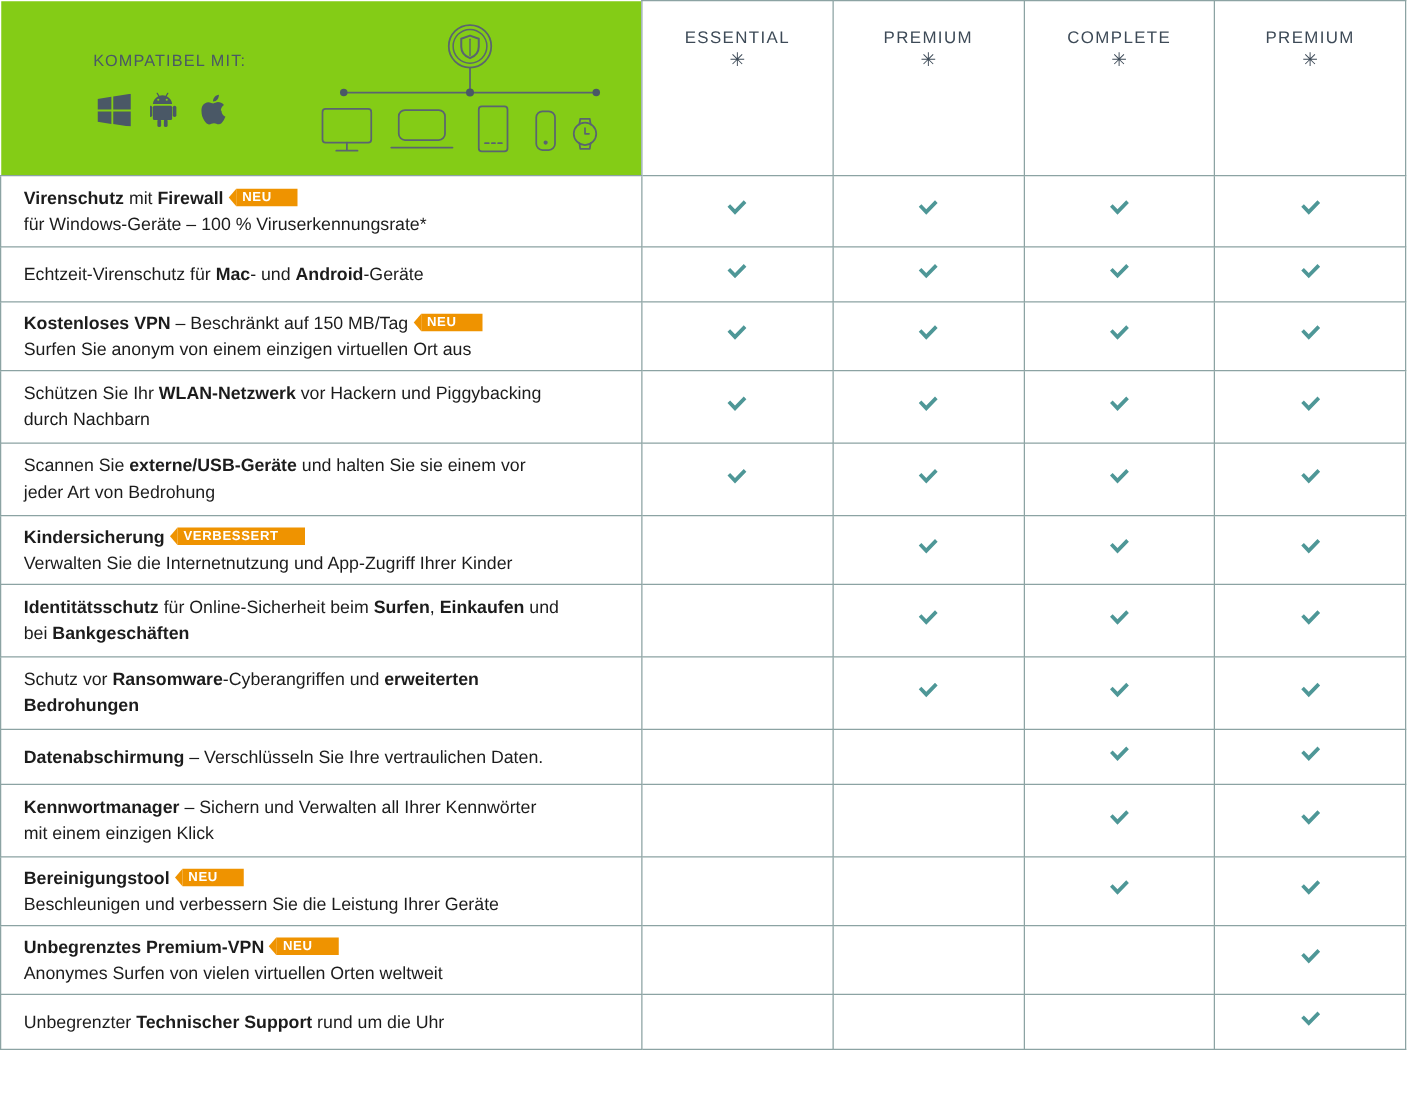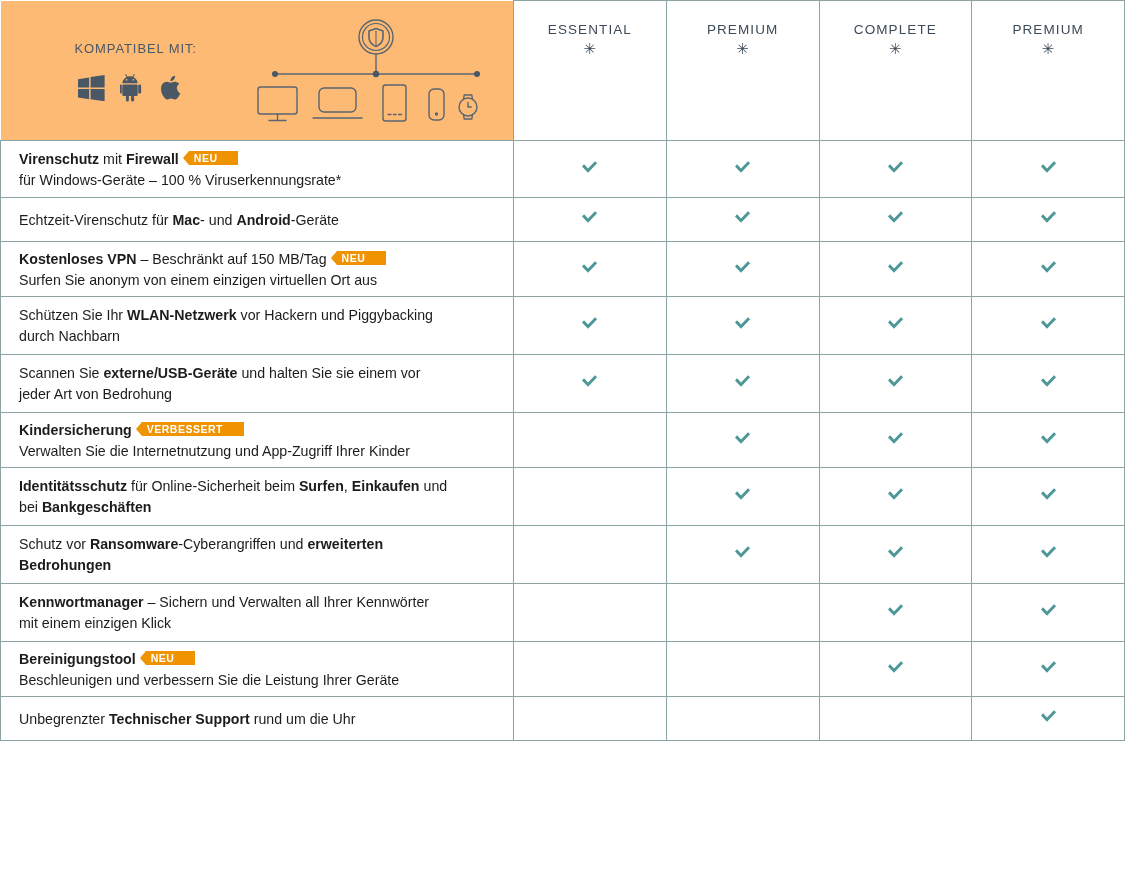--- a/index.html
+++ b/index.html
@@ -36,21 +36,21 @@
   
   thead th {
     padding: 0;
     margin: 0;
     vertical-align: middle;
     font-weight: normal;
   }
 
   .head-compat {
     height: 139px;
-    background: #fdba74;
+    background: #84cc16;
     border: none;
     border-bottom: 1px solid #8ca3a3;
     position: relative;
   }
 
   .head-plan {
     height: 139px;
     background: #ffffff;
     border: 1px solid #8ca3a3;
     border-top: 1px solid #8ca3a3;
@@ -427,20 +427,33 @@
           <td class="plan-cell"><span class="check"><svg width="19" height="15" viewBox="0 0 19 15" aria-hidden="true">
                 <path d="M2 6.4 4.1 4.3l3.9 4.1 7-7.2 2.1 2.1-9.1 9.4z" fill="#4e9797"></path>
               </svg></span></td>
           <td class="plan-cell"><span class="check"><svg width="19" height="15" viewBox="0 0 19 15" aria-hidden="true">
                 <path d="M2 6.4 4.1 4.3l3.9 4.1 7-7.2 2.1 2.1-9.1 9.4z" fill="#4e9797"></path>
               </svg></span></td>
           <td class="plan-cell"><span class="check"><svg width="19" height="15" viewBox="0 0 19 15" aria-hidden="true">
                 <path d="M2 6.4 4.1 4.3l3.9 4.1 7-7.2 2.1 2.1-9.1 9.4z" fill="#4e9797"></path>
               </svg></span></td>
         </tr>
+        <tr class="row-h2">
+          <td class="feature">
+            <div class="feat-line"><b>Datenabschirmung</b><span> – Verschlüsseln Sie Ihre vertraulichen Daten.</span></div>
+          </td>
+          <td class="plan-cell"></td>
+          <td class="plan-cell"></td>
+          <td class="plan-cell"><span class="check"><svg width="19" height="15" viewBox="0 0 19 15" aria-hidden="true">
+                <path d="M2 6.4 4.1 4.3l3.9 4.1 7-7.2 2.1 2.1-9.1 9.4z" fill="#4e9797"></path>
+              </svg></span></td>
+          <td class="plan-cell"><span class="check"><svg width="19" height="15" viewBox="0 0 19 15" aria-hidden="true">
+                <path d="M2 6.4 4.1 4.3l3.9 4.1 7-7.2 2.1 2.1-9.1 9.4z" fill="#4e9797"></path>
+              </svg></span></td>
+        </tr>
         <tr class="row-h4">
           <td class="feature">
             <div class="feat-line"><b>Kennwortmanager</b><span> – Sichern und Verwalten all Ihrer Kennwörter</span></div>
             <div class="feat-line"><span>mit einem einzigen Klick</span></div>
           </td>
           <td class="plan-cell"></td>
           <td class="plan-cell"></td>
           <td class="plan-cell"><span class="check"><svg width="19" height="15" viewBox="0 0 19 15" aria-hidden="true">
                 <path d="M2 6.4 4.1 4.3l3.9 4.1 7-7.2 2.1 2.1-9.1 9.4z" fill="#4e9797"></path>
               </svg></span></td>
@@ -455,20 +468,32 @@
           </td>
           <td class="plan-cell"></td>
           <td class="plan-cell"></td>
           <td class="plan-cell"><span class="check"><svg width="19" height="15" viewBox="0 0 19 15" aria-hidden="true">
                 <path d="M2 6.4 4.1 4.3l3.9 4.1 7-7.2 2.1 2.1-9.1 9.4z" fill="#4e9797"></path>
               </svg></span></td>
           <td class="plan-cell"><span class="check"><svg width="19" height="15" viewBox="0 0 19 15" aria-hidden="true">
                 <path d="M2 6.4 4.1 4.3l3.9 4.1 7-7.2 2.1 2.1-9.1 9.4z" fill="#4e9797"></path>
               </svg></span></td>
         </tr>
+        <tr class="row-h3">
+          <td class="feature">
+            <div class="feat-line"><b>Unbegrenztes Premium-VPN</b><span class="badge">NEU</span></div>
+            <div class="feat-line"><span>Anonymes Surfen von vielen virtuellen Orten weltweit</span></div>
+          </td>
+          <td class="plan-cell"></td>
+          <td class="plan-cell"></td>
+          <td class="plan-cell"></td>
+          <td class="plan-cell"><span class="check"><svg width="19" height="15" viewBox="0 0 19 15" aria-hidden="true">
+                <path d="M2 6.4 4.1 4.3l3.9 4.1 7-7.2 2.1 2.1-9.1 9.4z" fill="#4e9797"></path>
+              </svg></span></td>
+        </tr>
         <tr class="row-h2">
           <td class="feature">
             <div class="feat-line"><span>Unbegrenzter </span><b>Technischer Support</b><span> rund um die Uhr</span></div>
           </td>
           <td class="plan-cell"></td>
           <td class="plan-cell"></td>
           <td class="plan-cell"></td>
           <td class="plan-cell"><span class="check"><svg width="19" height="15" viewBox="0 0 19 15" aria-hidden="true">
                 <path d="M2 6.4 4.1 4.3l3.9 4.1 7-7.2 2.1 2.1-9.1 9.4z" fill="#4e9797"></path>
               </svg></span></td>

